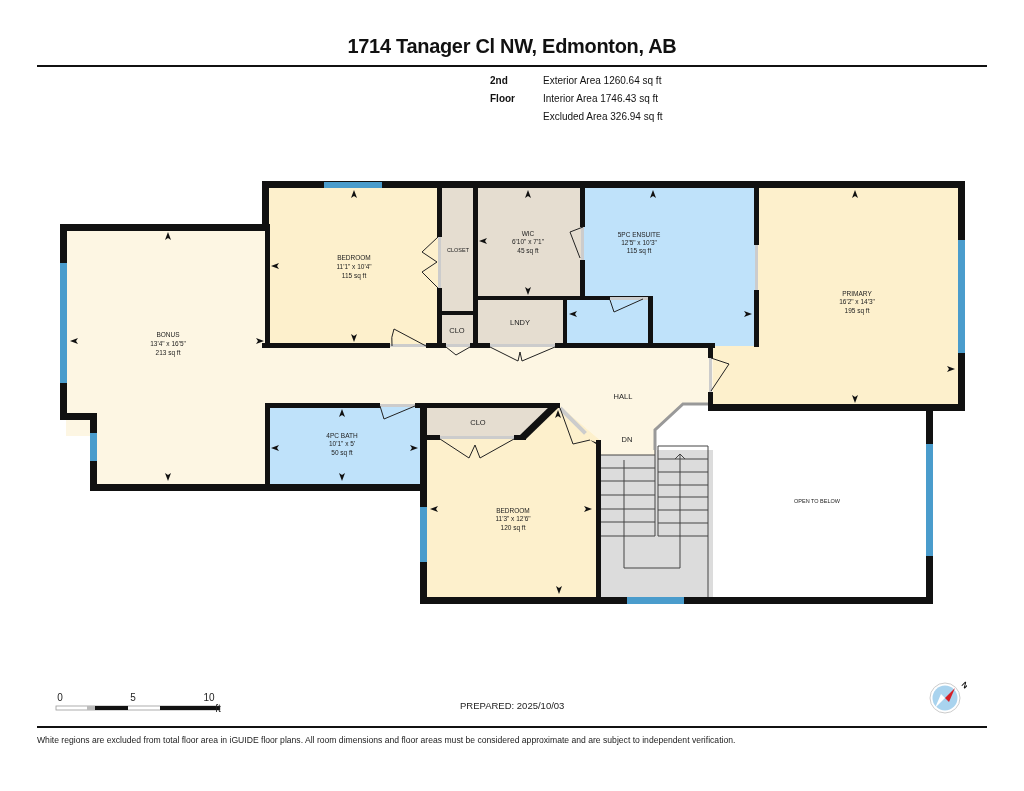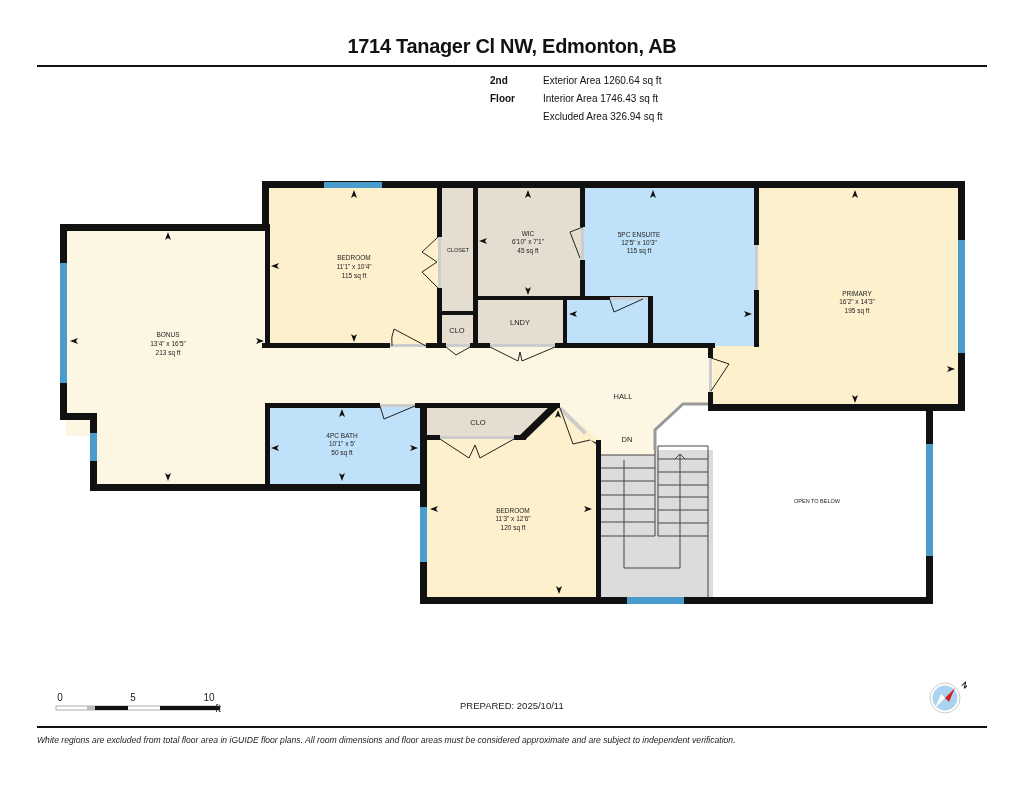--- a/index.html
+++ b/index.html
@@ -6,21 +6,21 @@
   body { width:1024px; height:791px; position:relative; overflow:hidden; font-family:"Liberation Sans", sans-serif; color:#111; }
   .title { position:absolute; left:0; top:34px; width:1024px; text-align:center; font-size:21px; font-weight:bold; letter-spacing:-0.3px; transform:scaleX(0.95); }
   .rule-top { position:absolute; left:37px; top:65px; width:950px; height:2px; background:#111; }
   .areas { position:absolute; left:466px; top:72px; font-size:10px; line-height:18px; }
   .areas .floor { position:absolute; left:0; top:0; font-weight:bold;margin-left:24px; }
   .areas .lines { position:absolute; left:57px; top:0; white-space:nowrap;margin-left:20px; }
   svg.plan { position:absolute; left:0; top:0; }
   .lbl { font-family:"Liberation Sans", sans-serif; fill:#222; text-anchor:middle; }
   .prepared { position:absolute; left:460px; top:700px; font-size:9.5px; color:#222; }
   .rule-bottom { position:absolute; left:37px; top:726px; width:950px; height:2px; background:#111; }
-  .disclaimer { position:absolute; left:37px; top:735px; font-size:8.6px; color:#222; white-space:nowrap;font-style:italic; }
+  .disclaimer { position:absolute; left:37px; top:735px; font-size:8.6px; color:#222; white-space:nowrap; }
   .compass { position:absolute; left:927px; top:676px; width:40px; height:40px; }
 </style>
 </head>
 <body>
 
 <div class="title">1714 Tanager Cl NW, Edmonton, AB</div>
 <div class="rule-top"></div>
 
 <div class="areas">
   <div class="floor">2nd Floor</div>
@@ -250,21 +250,21 @@
     <rect x="95" y="706" width="33" height="4" fill="#111"></rect>
     <rect x="160" y="706" width="60" height="4" fill="#111"></rect>
     <rect x="87" y="706" width="8" height="4" fill="#bbb"></rect>
     <text x="60" y="701" font-size="10" class="lbl">0</text>
     <text x="133" y="701" font-size="10" class="lbl">5</text>
     <text x="209" y="701" font-size="10" class="lbl">10</text>
     <text x="218" y="712" font-size="10" class="lbl">ft</text>
   </g>
 </svg>
 
-<div class="prepared">PREPARED: 2025/10/11</div>
+<div class="prepared">PREPARED: 2025/10/03</div>
 <div class="rule-bottom"></div>
 <div class="disclaimer">White regions are excluded from total floor area in iGUIDE floor plans. All room dimensions and floor areas must be considered approximate and are subject to independent verification.</div>
 
 <svg class="compass" viewBox="0 0 40 40">
   <circle cx="18" cy="22" r="15" fill="#fff" stroke="#ccc" stroke-width="1"></circle>
   <circle cx="18" cy="22" r="12.5" fill="#a9d3ee"></circle>
   <polygon points="18,22 28,12 22,26" fill="#d61f26"></polygon>
   <polygon points="18,22 8,32 14,18" fill="#fff"></polygon>
   <text x="34" y="9" font-size="8" font-weight="bold" fill="#111" transform="rotate(45 34 9)">N</text>
 </svg>

